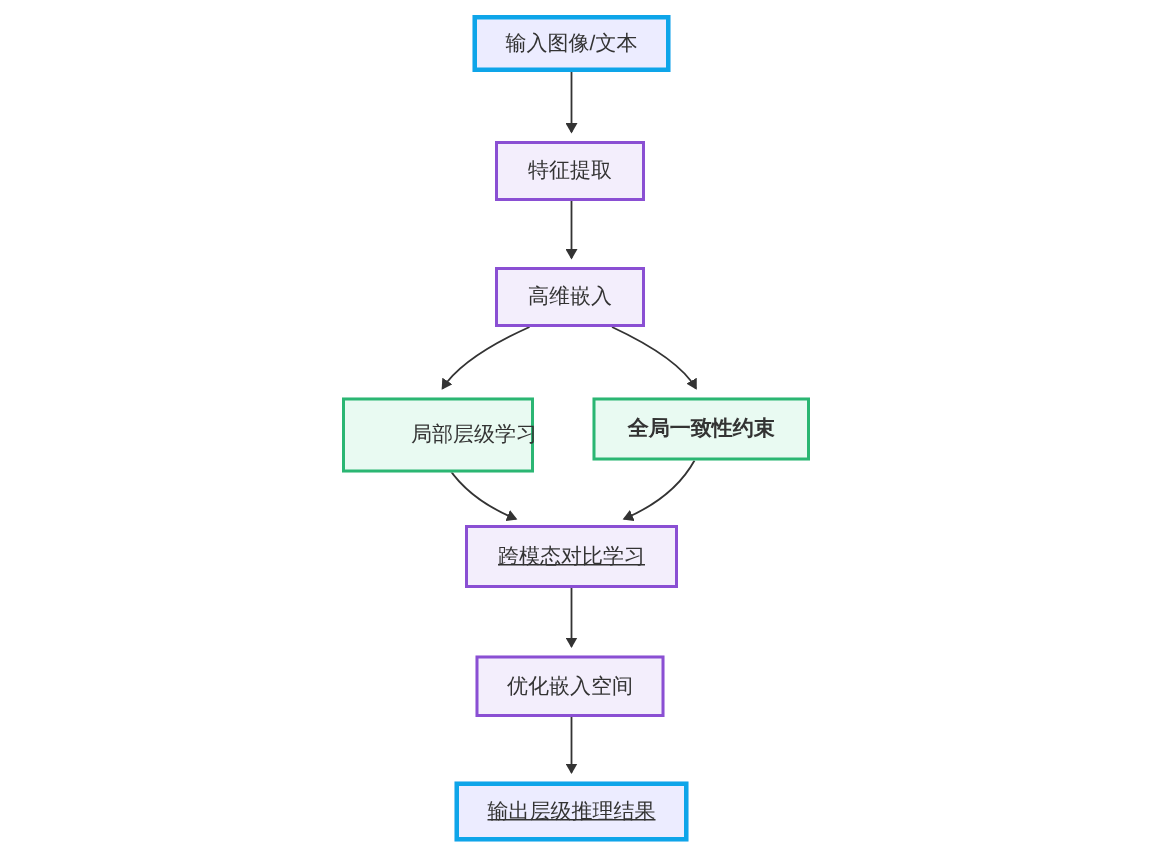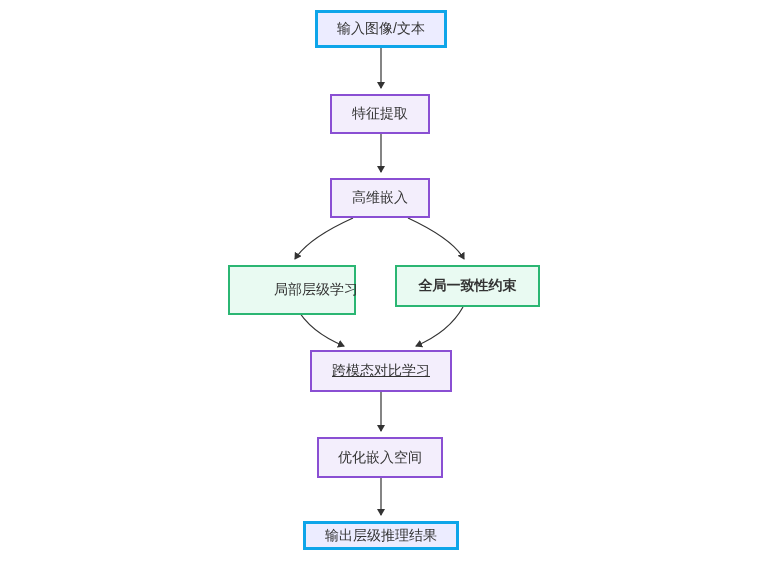--- a/index.html
+++ b/index.html
@@ -41,21 +41,21 @@
     border: 2px solid #2bb673;
   }
   
   .n-a { left: 315px; top: 10px;  width: 132px; height: 38px; }
   .n-b { left: 330px; top: 94px;  width: 100px; height: 40px; }
   .n-c { left: 330px; top: 178px; width: 100px; height: 40px; }
   .n-d { left: 228px; top: 265px; width: 128px; height: 50px; padding-left: 48px; }
   .n-e { left: 395px; top: 265px; width: 145px; height: 42px; font-weight: bold; }
   .n-f { left: 310px; top: 350px; width: 142px; height: 42px; text-decoration: underline; }
   .n-g { left: 317px; top: 437px; width: 126px; height: 41px; }
-  .n-h { left: 303px; top: 521px; width: 156px; height: 29px; }
+  .n-h { left: 303px; top: 521px; width: 156px; height: 40px; text-decoration: underline; }
 </style>
 </head>
 <body>
 
 <div class="canvas">
 
   <svg class="edges-layer" viewBox="0 0 768 574" xmlns="http://www.w3.org/2000/svg">
     <defs>
       <marker id="arrowhead" markerWidth="8" markerHeight="8" refX="6" refY="4" orient="auto" markerUnits="userSpaceOnUse">
         <path d="M0,0 L7,4 L0,8 Z" fill="#333333"></path>

